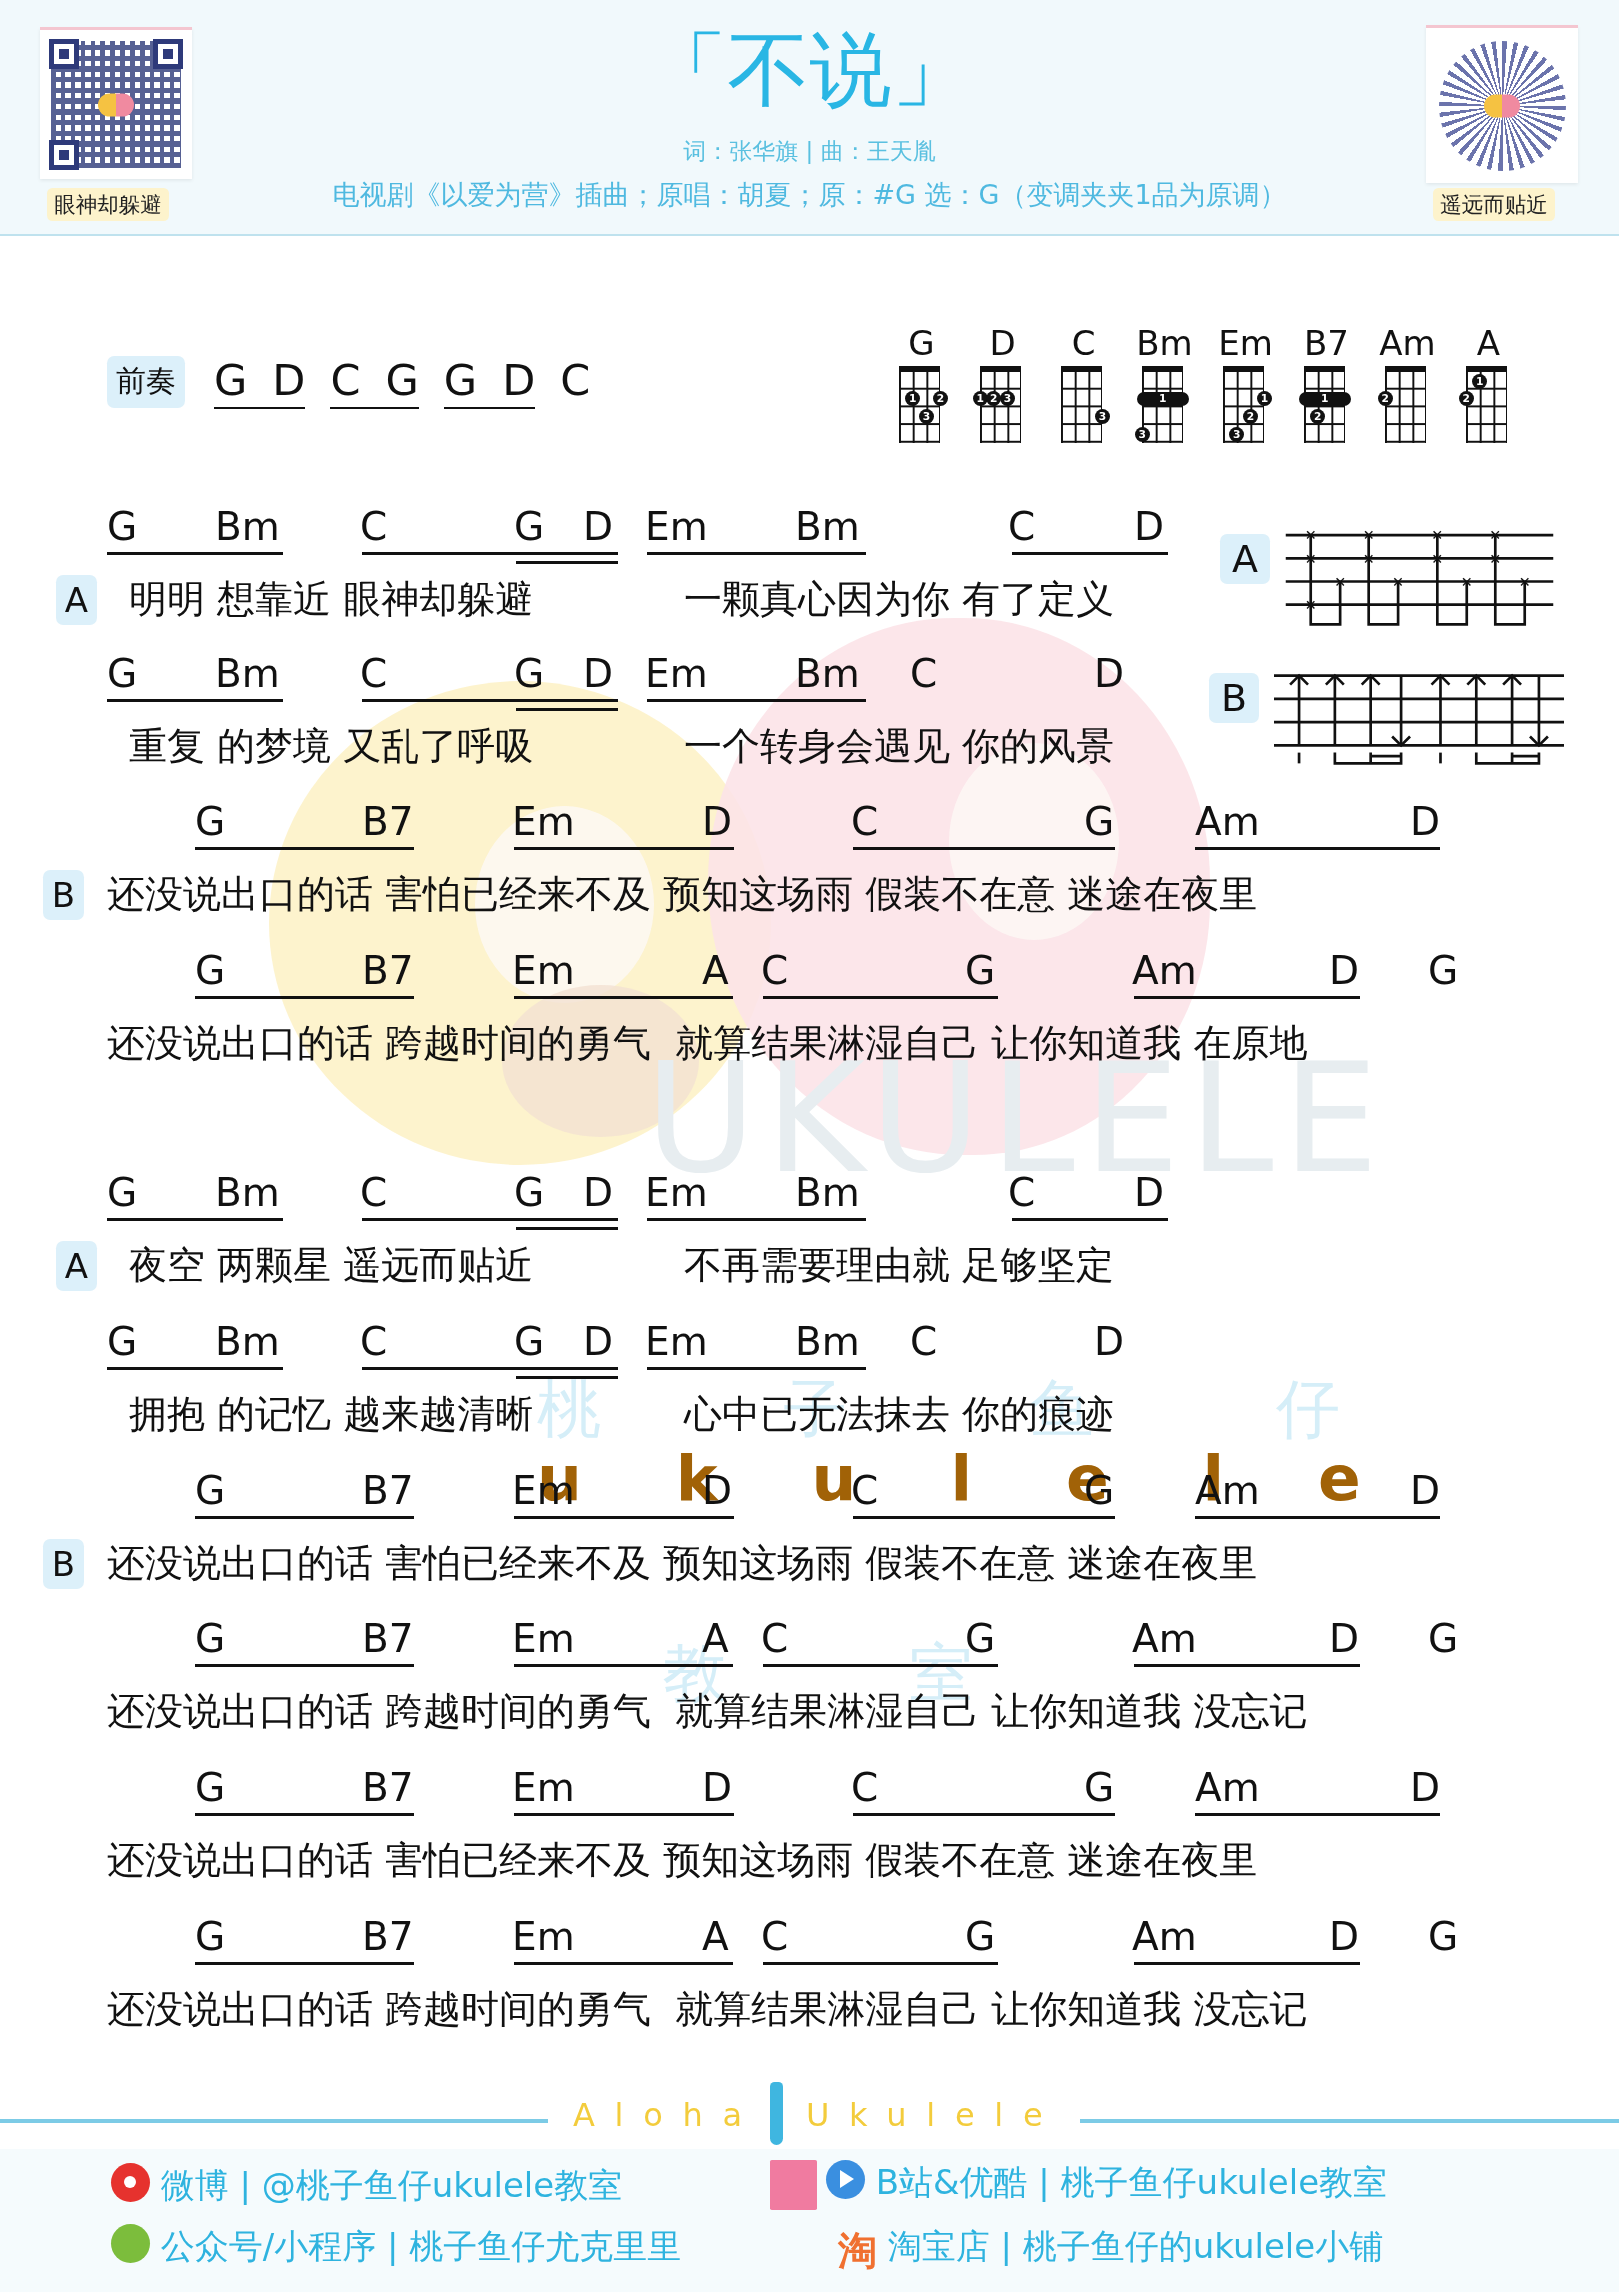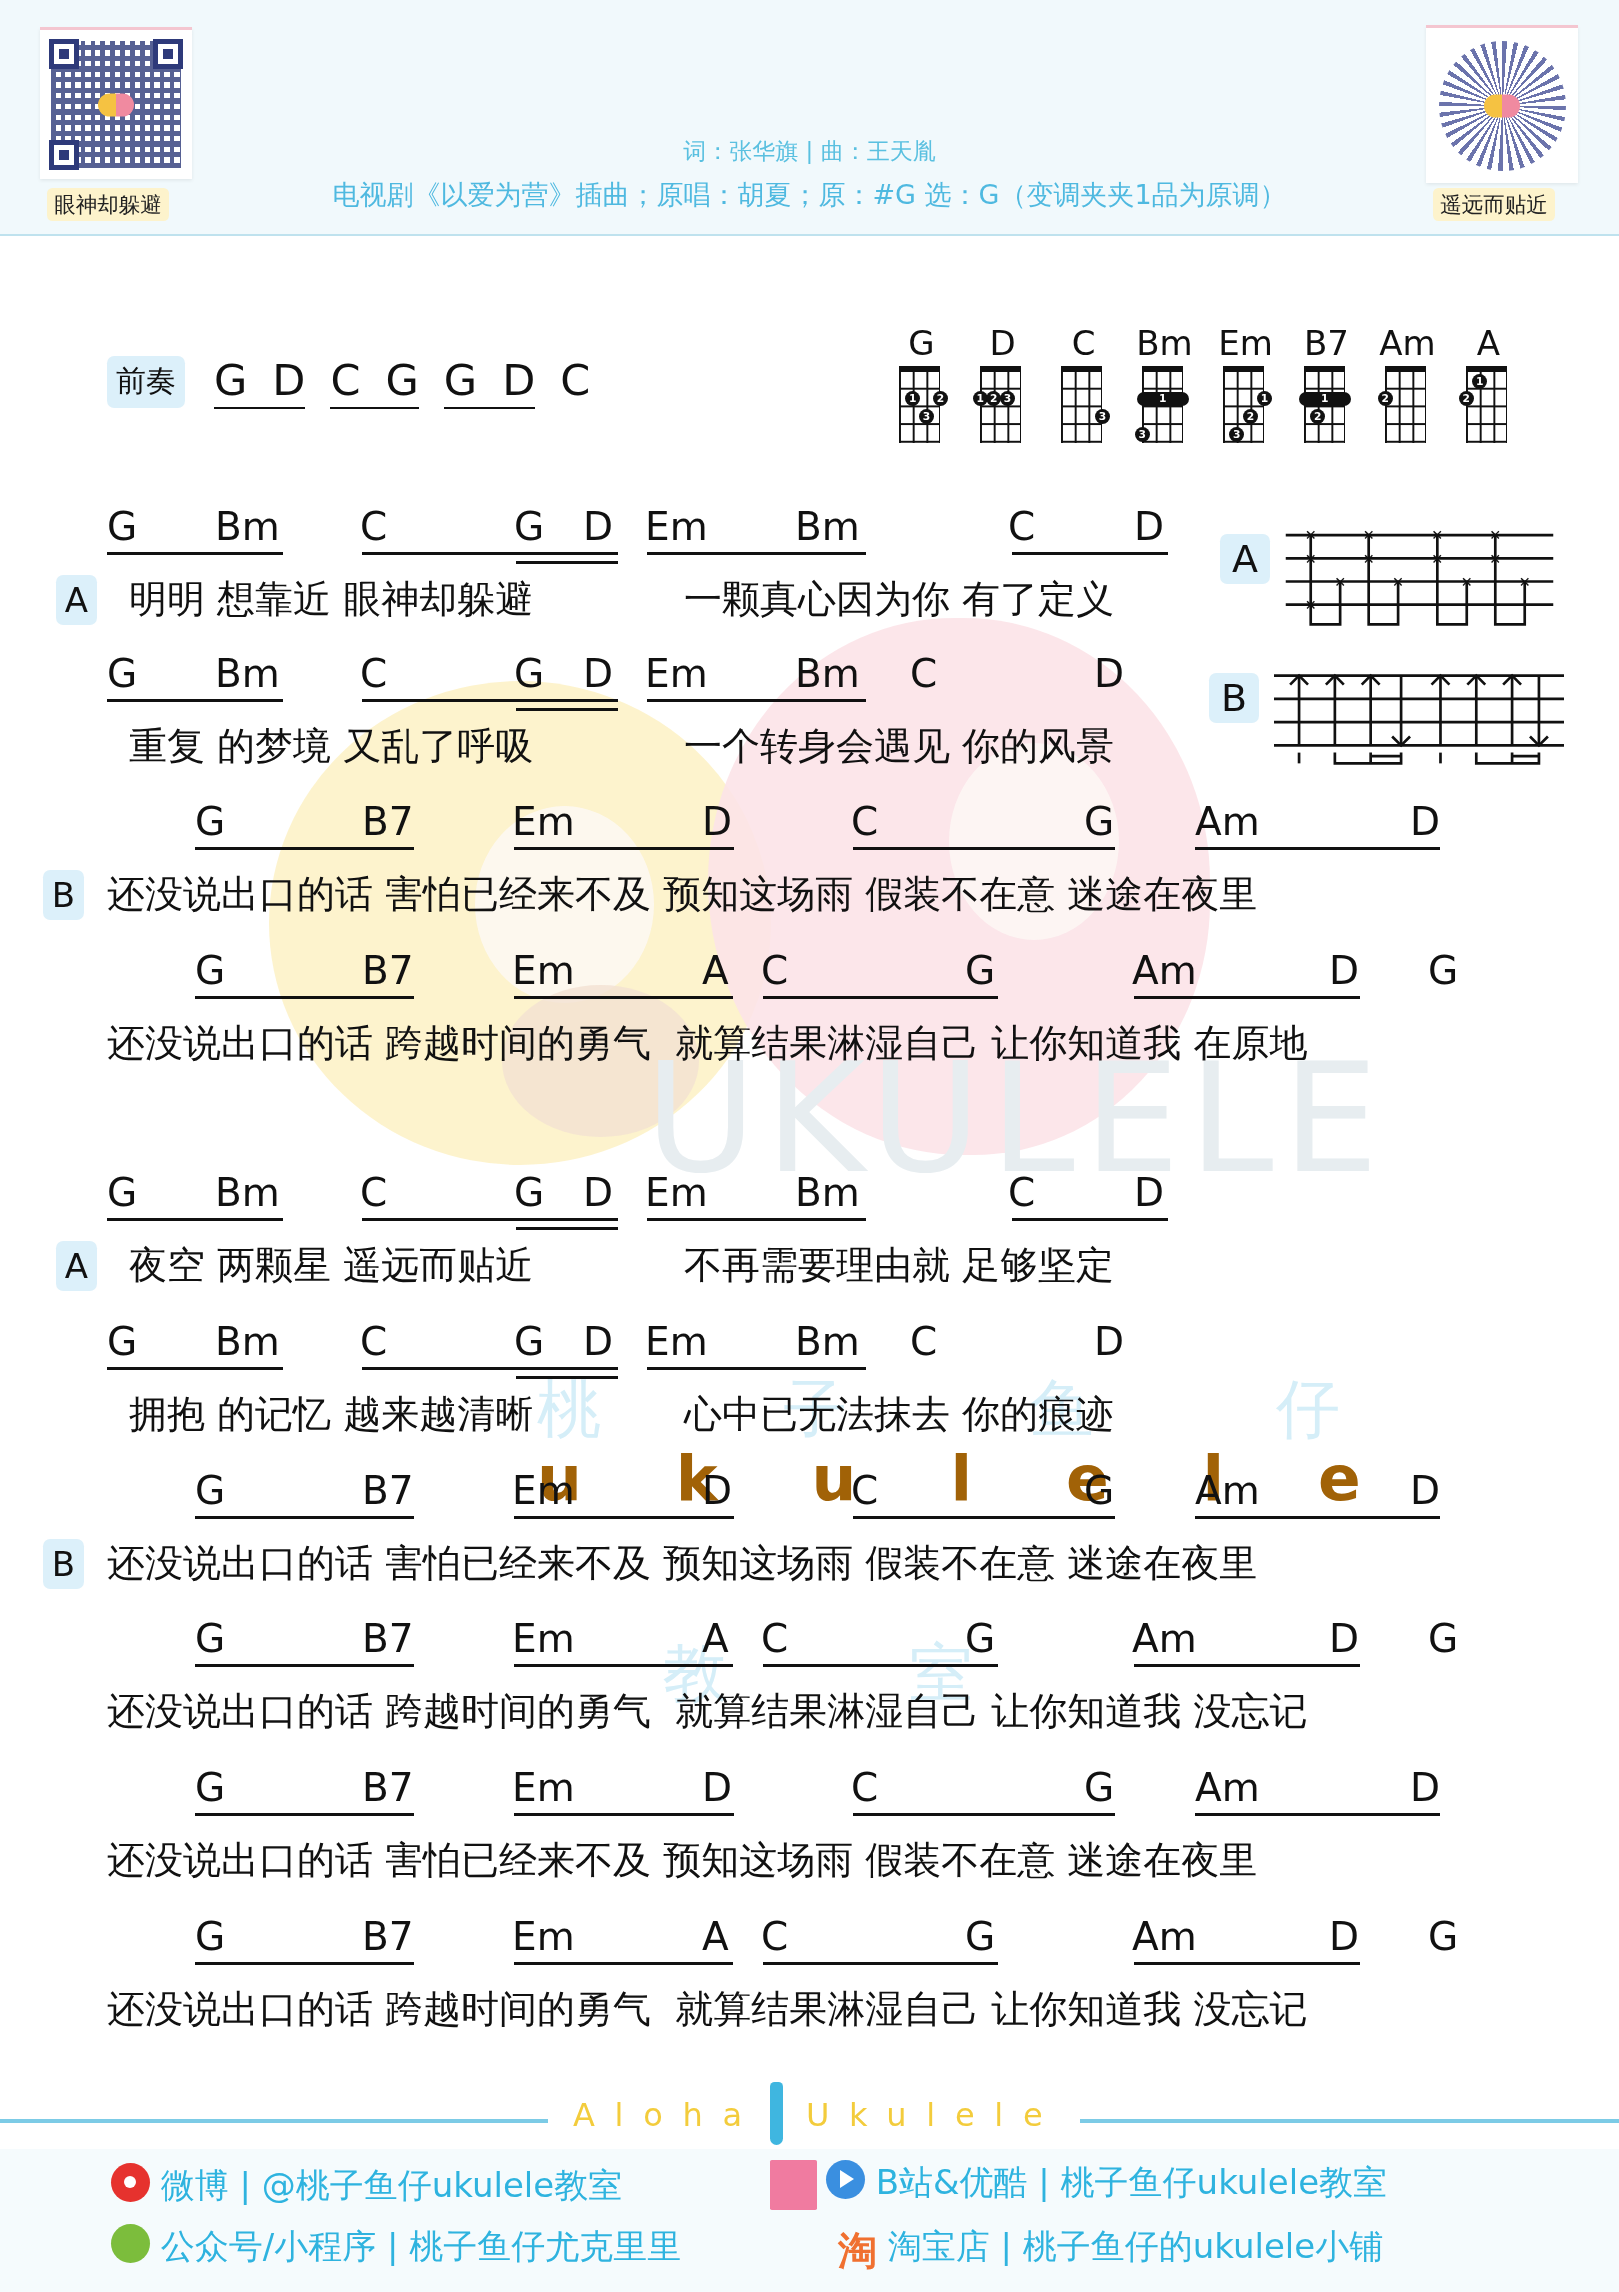--- a/index.html
+++ b/index.html
@@ -91,20 +91,21 @@
 <div class="header">
   <div class="qr left">
     <div class="qr-pattern"></div>
     <div class="qr-corner" style="left:9px;top:9px;"></div>
     <div class="qr-corner" style="right:9px;top:9px;"></div>
     <div class="qr-corner" style="left:9px;bottom:9px;"></div>
     <div class="qr-logo"></div>
   </div>
   <div class="qr-label left">眼神却躲避</div>
 
+  <div class="title">「不说」</div>
   <div class="credits">词：张华旗 | 曲：王天胤</div>
   <div class="subinfo">电视剧《以爱为营》插曲；原唱：胡夏；原：#G  选：G（变调夹夹1品为原调）</div>
 
   <div class="qr right">
     <div class="qr-round"></div>
     <div class="qr-logo"></div>
   </div>
   <div class="qr-label right">遥远而贴近</div>
 </div>
 

